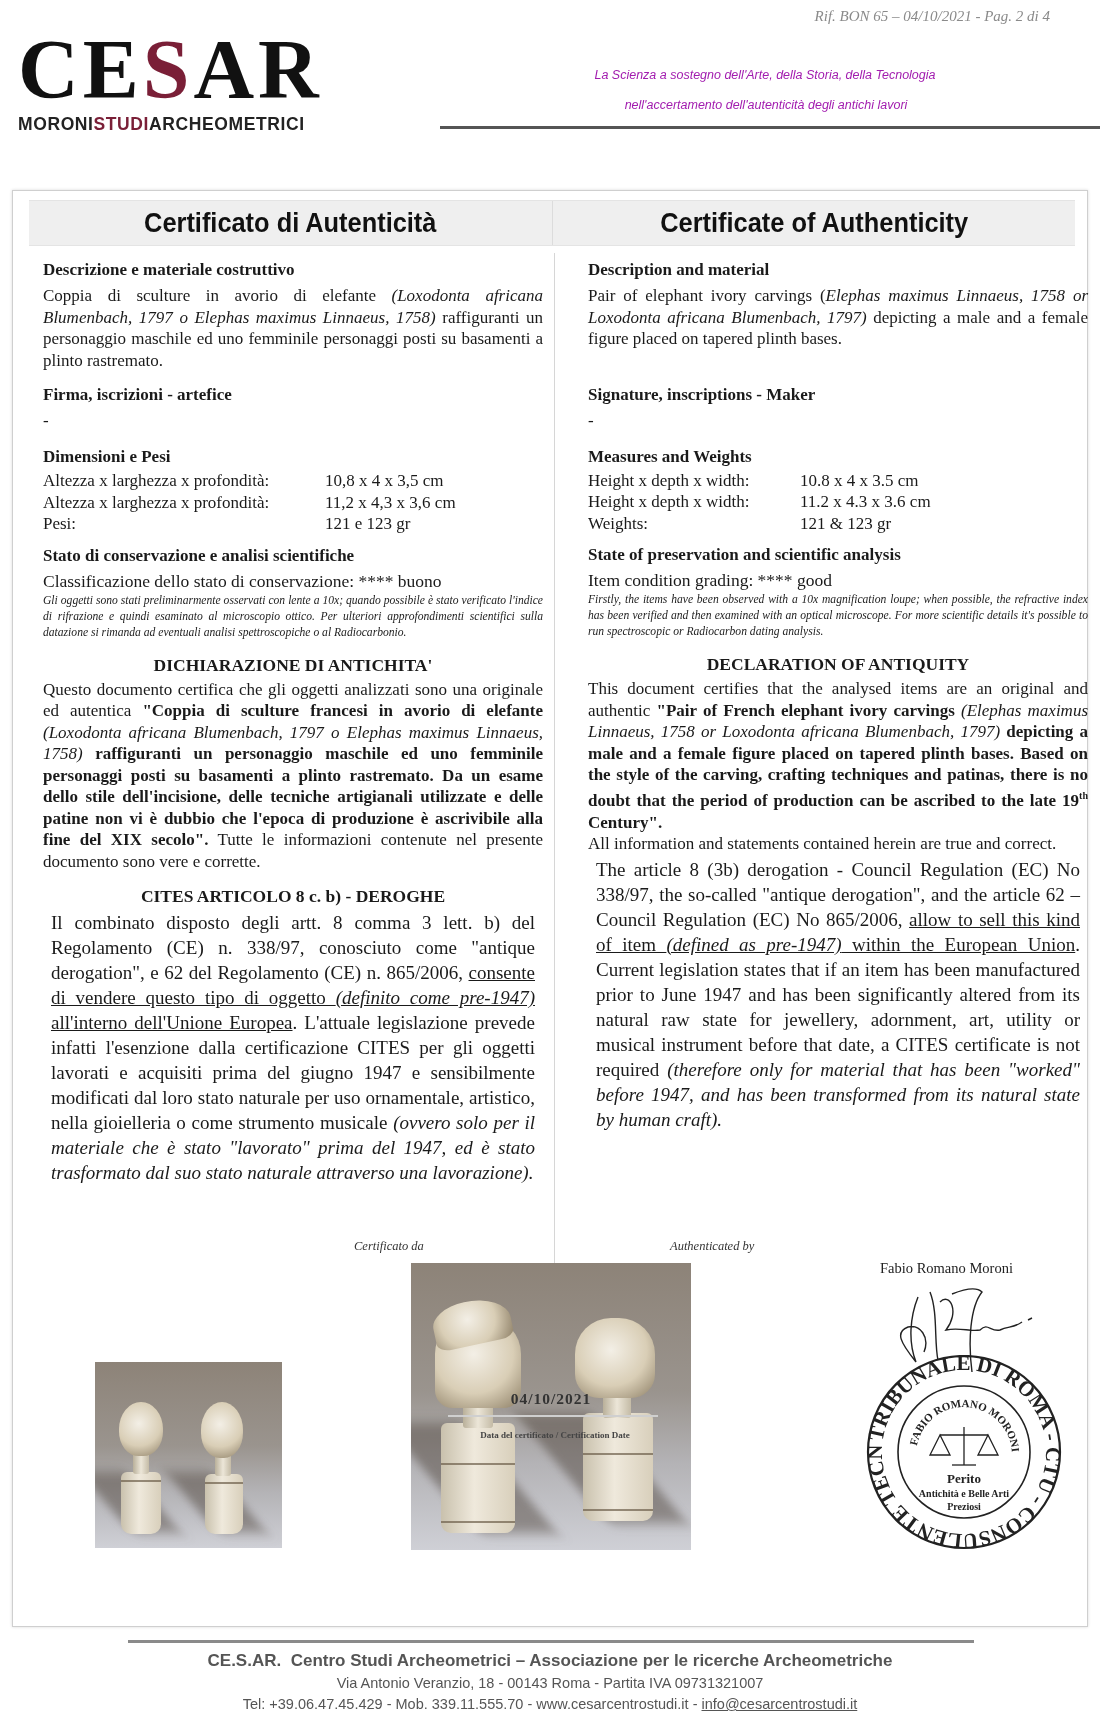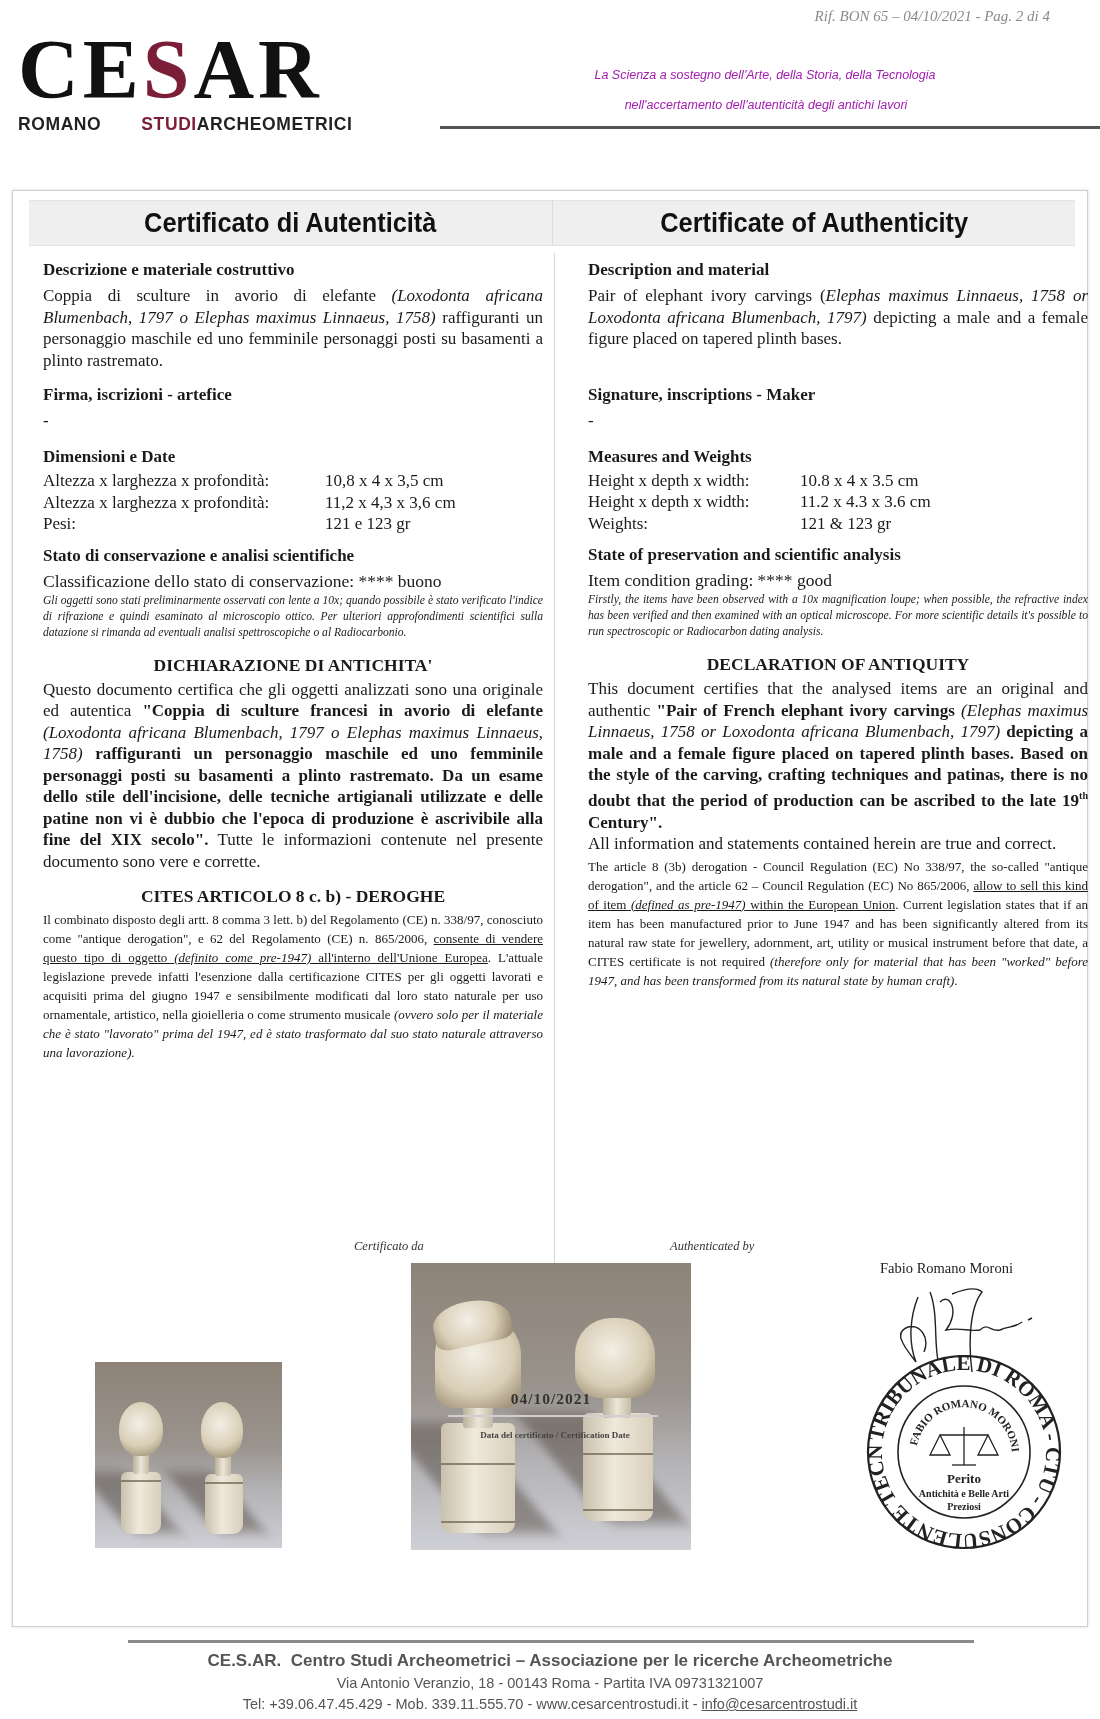--- a/index.html
+++ b/index.html
@@ -3,21 +3,21 @@
 <meta charset="utf-8">
 <style>
   html, body { margin: 0; padding: 0; background: #ffffff; }
   body { width: 1100px; height: 1719px; position: relative; overflow: hidden; font-family: "Liberation Serif", serif; color: #1a1a1a; }
 
   
   .logo { position: absolute; left: 18px; top: 30px; }
   .logo-main { font-family: Liberation Serif, serif; font-size: 84px; font-weight: 700; letter-spacing: 4px; line-height: 80px; color: #111; }
   .logo-main .accent { color: #7a1f37; }
   .logo-sub { font-family: "Liberation Sans", sans-serif; font-size: 17.5px; font-weight: 700; letter-spacing: 0.6px; color: #222; margin-top: 4px; }
-  .logo-sub .accent { color: #7a1f37; margin-left: 40px; }
+  .logo-sub .accent { color: #7a1f37; }
   .ref { position: absolute; right: 50px; top: 8px; font-family: "Liberation Serif", serif; font-style: italic; font-size: 15px; color: #8a8a8a; }
   .tagline { position: absolute; left: 566px; width: 400px; text-align: center; font-family: "Liberation Sans", sans-serif; font-style: italic; font-size: 12.5px; color: #a21caf; }
   .tagline.l1 { top: 68px; left: 545px; width: 440px; }
   .tagline.l2 { top: 98px; }
   .header-rule { position: absolute; left: 440px; right: 0; top: 126px; height: 3px; background: #555; }
 
   
   .frame { position: absolute; left: 12px; top: 190px; width: 1074px; height: 1435px; border: 1px solid #cfcfcf; box-shadow: 0 0 3px rgba(0,0,0,0.15); }
   .title-bar { position: absolute; left: 16px; top: 9px; width: 1046px; height: 44px; background: #efefef; display: flex; border-top: 1px solid #e4e4e4; border-bottom: 1px solid #e4e4e4; }
   .title-cell { flex: 1; text-align: center; font-family: "Liberation Sans", sans-serif; font-size: 27px; font-weight: 700; line-height: 44px; color: #111; transform: scaleX(0.94); }
@@ -29,21 +29,21 @@
   .col.right { left: 575px; }
 
   .sec-title { font-weight: 700; font-size: 17px; line-height: 22px; margin: 0; }
   .body { font-size: 17px; line-height: 21.5px; text-align: justify; margin: 0; }
   .dash { font-size: 17px; line-height: 22px; margin: 0; }
   .row { display: flex; font-size: 17px; line-height: 21.5px; }
   .row .lbl { flex: 0 0 auto; }
   .small { font-style: italic; font-size: 11.6px; line-height: 16px; text-align: justify; margin: 0; color: #222; }
   .grade { font-size: 17.5px; line-height: 24px; margin: 0; }
   .center-title { text-align: center; font-weight: 700; font-size: 17.5px; line-height: 24px; margin: 0; }
-  .cites { font-size: 13px; line-height: 19px; text-align: justify; margin: 0; }
+  .cites { font-size: 19px; line-height: 25px; text-align: justify; margin: 8px; }
   i { font-style: italic; }
   b { font-weight: 700; }
   u { text-decoration: underline; }
 
   
   .cap { position: absolute; font-style: italic; font-size: 12.5px; color: #333; }
   .photo { position: absolute; overflow: hidden; background: linear-gradient(180deg,#8d8378 0%,#9a948e 45%,#b4b3b6 70%,#cfd0d6 100%); }
   .base { position: absolute; background: linear-gradient(90deg,#c9c1ad 0%,#efe9dc 45%,#d8cfbb 100%); border-radius: 6px 6px 10px 10px; }
   .neck { position: absolute; background: linear-gradient(90deg,#b9b09a,#ece6d8,#c4bba6); border-radius: 3px; }
   .head { position: absolute; background: radial-gradient(circle at 45% 40%,#f3efe6 0%,#d9ceb6 55%,#8d7f66 100%); border-radius: 50% 50% 45% 45%; }
@@ -64,21 +64,21 @@
   .f1 b { font-weight: 700; }
   .f2 { position: absolute; left: 0; width: 1100px; top: 1675px; text-align: center; font-family: Liberation Sans, sans-serif; font-size: 14.5px; color: #555; }
   .f3 { position: absolute; left: 0; width: 1100px; top: 1696px; text-align: center; font-family: "Liberation Sans", sans-serif; font-size: 14.5px; color: #555; }
   .f3 .mail { text-decoration: underline; }
 </style>
 </head>
 <body>
 
 <div class="logo">
   <div class="logo-main"><span>CE</span><span class="accent">S</span><span>AR</span></div>
-  <div class="logo-sub"><span>ROMANO</span><span class="accent">STUDI</span><span>ARCHEOMETRICI</span></div>
+  <div class="logo-sub"><span>MORONI</span><span class="accent">STUDI</span><span>ARCHEOMETRICI</span></div>
 </div>
 <div class="ref">Rif. BON 65 – 04/10/2021 - Pag. 2 di 4</div>
 <div class="tagline l1">La Scienza a sostegno dell'Arte, della Storia, della Tecnologia</div>
 <div class="tagline l2">nell'accertamento dell'autenticità degli antichi lavori</div>
 <div class="header-rule"></div>
 
 <div class="frame">
   <div class="title-bar">
     <div class="title-cell">Certificato di Autenticità</div>
     <div class="title-divider"></div>
@@ -86,21 +86,21 @@
   </div>
   <div class="col-divider"></div>
 
   <div class="col left">
     <p class="sec-title">Descrizione e materiale costruttivo</p>
     <p class="body" style="margin-top:4px"><span>Coppia di sculture in avorio di elefante </span><i>(Loxodonta africana Blumenbach, 1797 o Elephas maximus Linnaeus, 1758)</i><span> raffiguranti un personaggio maschile ed uno femminile personaggi posti su basamenti a plinto rastremato.</span></p>
 
     <p class="sec-title" style="margin-top:13px">Firma, iscrizioni - artefice</p>
     <p class="dash" style="margin-top:4px">-</p>
 
-    <p class="sec-title" style="margin-top:14px">Dimensioni e Date</p>
+    <p class="sec-title" style="margin-top:14px">Dimensioni e Pesi</p>
     <div style="margin-top:2px">
       <div class="row">
           <span class="lbl" style="width:282px">Altezza x larghezza x profondità:</span>
           <span>10,8 x 4 x 3,5 cm</span>
         </div>
       <div class="row">
           <span class="lbl" style="width:282px">Altezza x larghezza x profondità:</span>
           <span>11,2 x 4,3 x 3,6 cm</span>
         </div>
       <div class="row">

